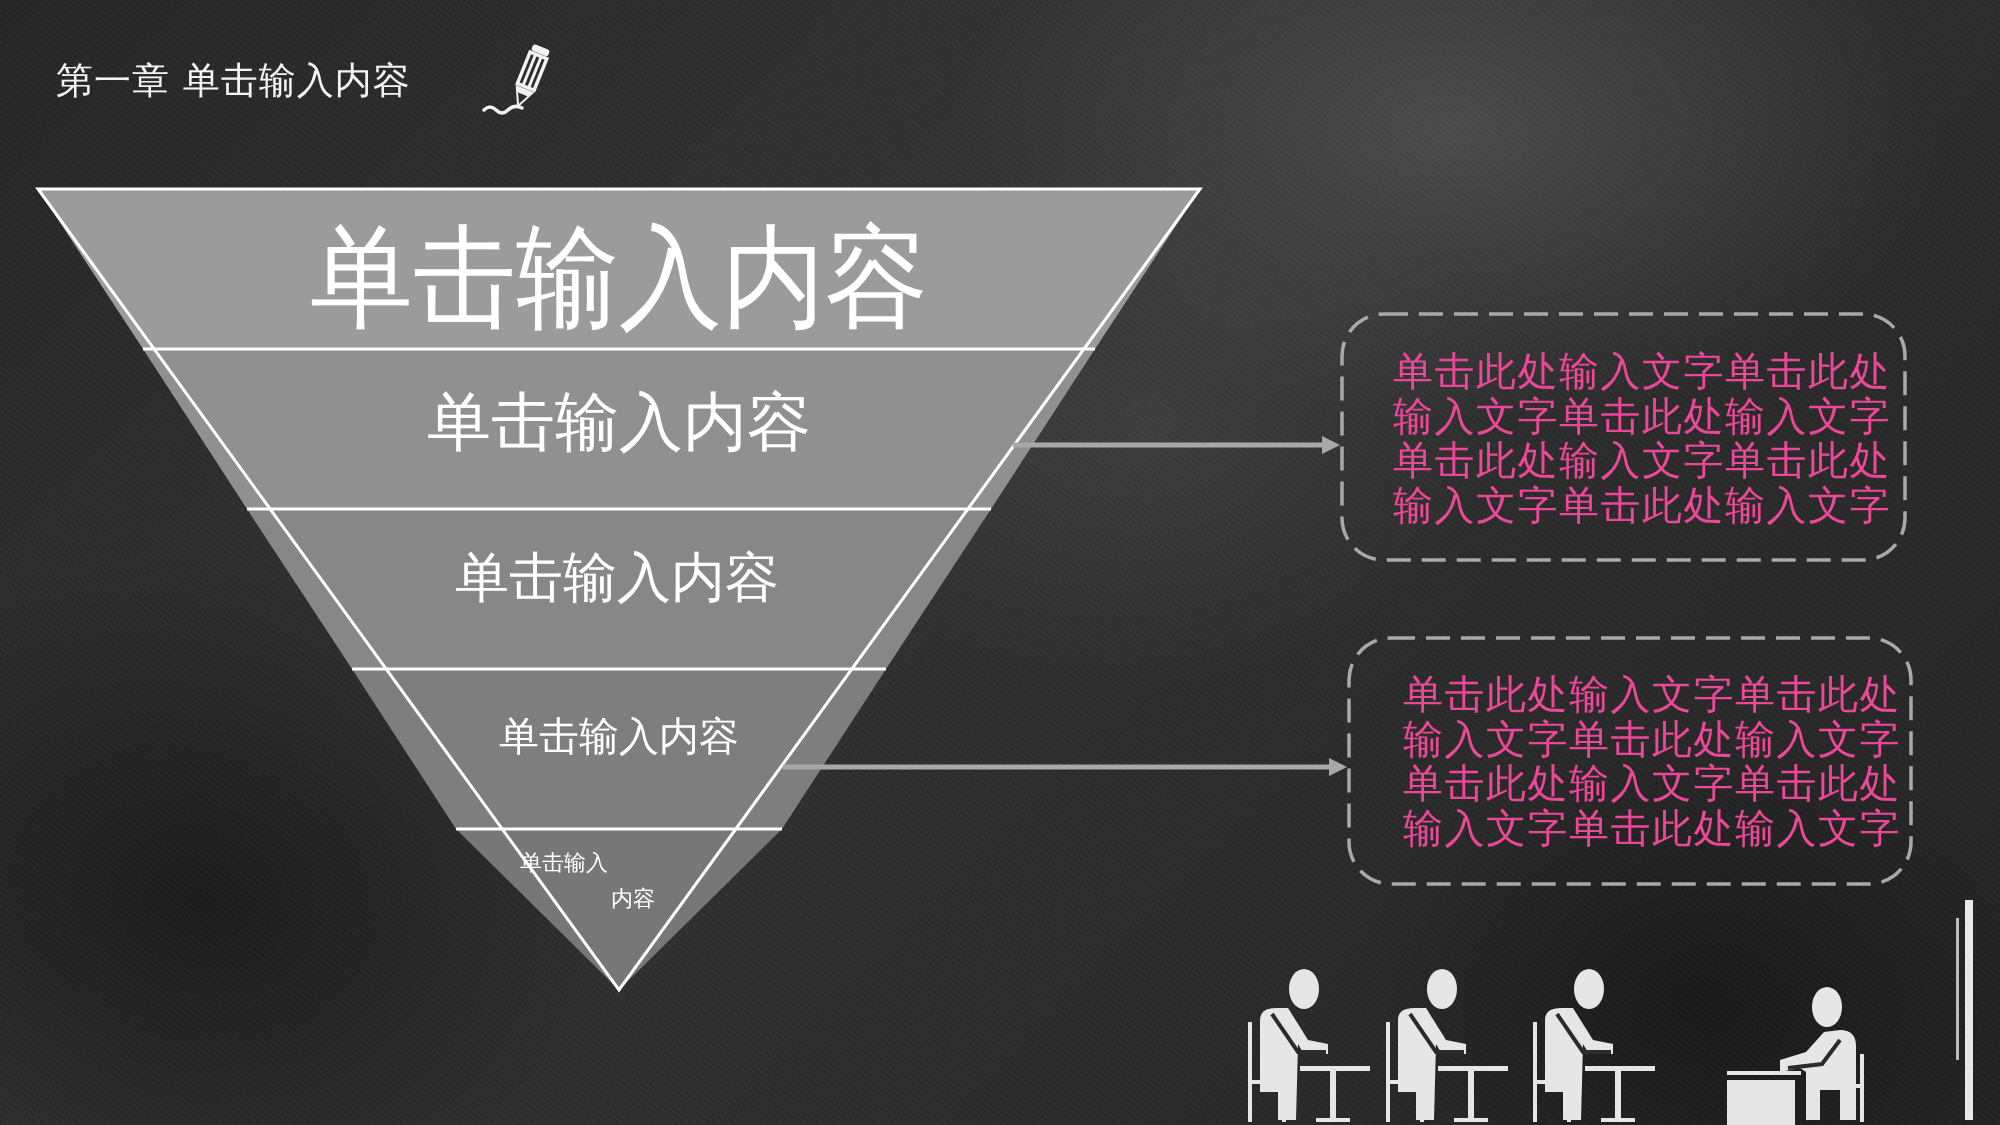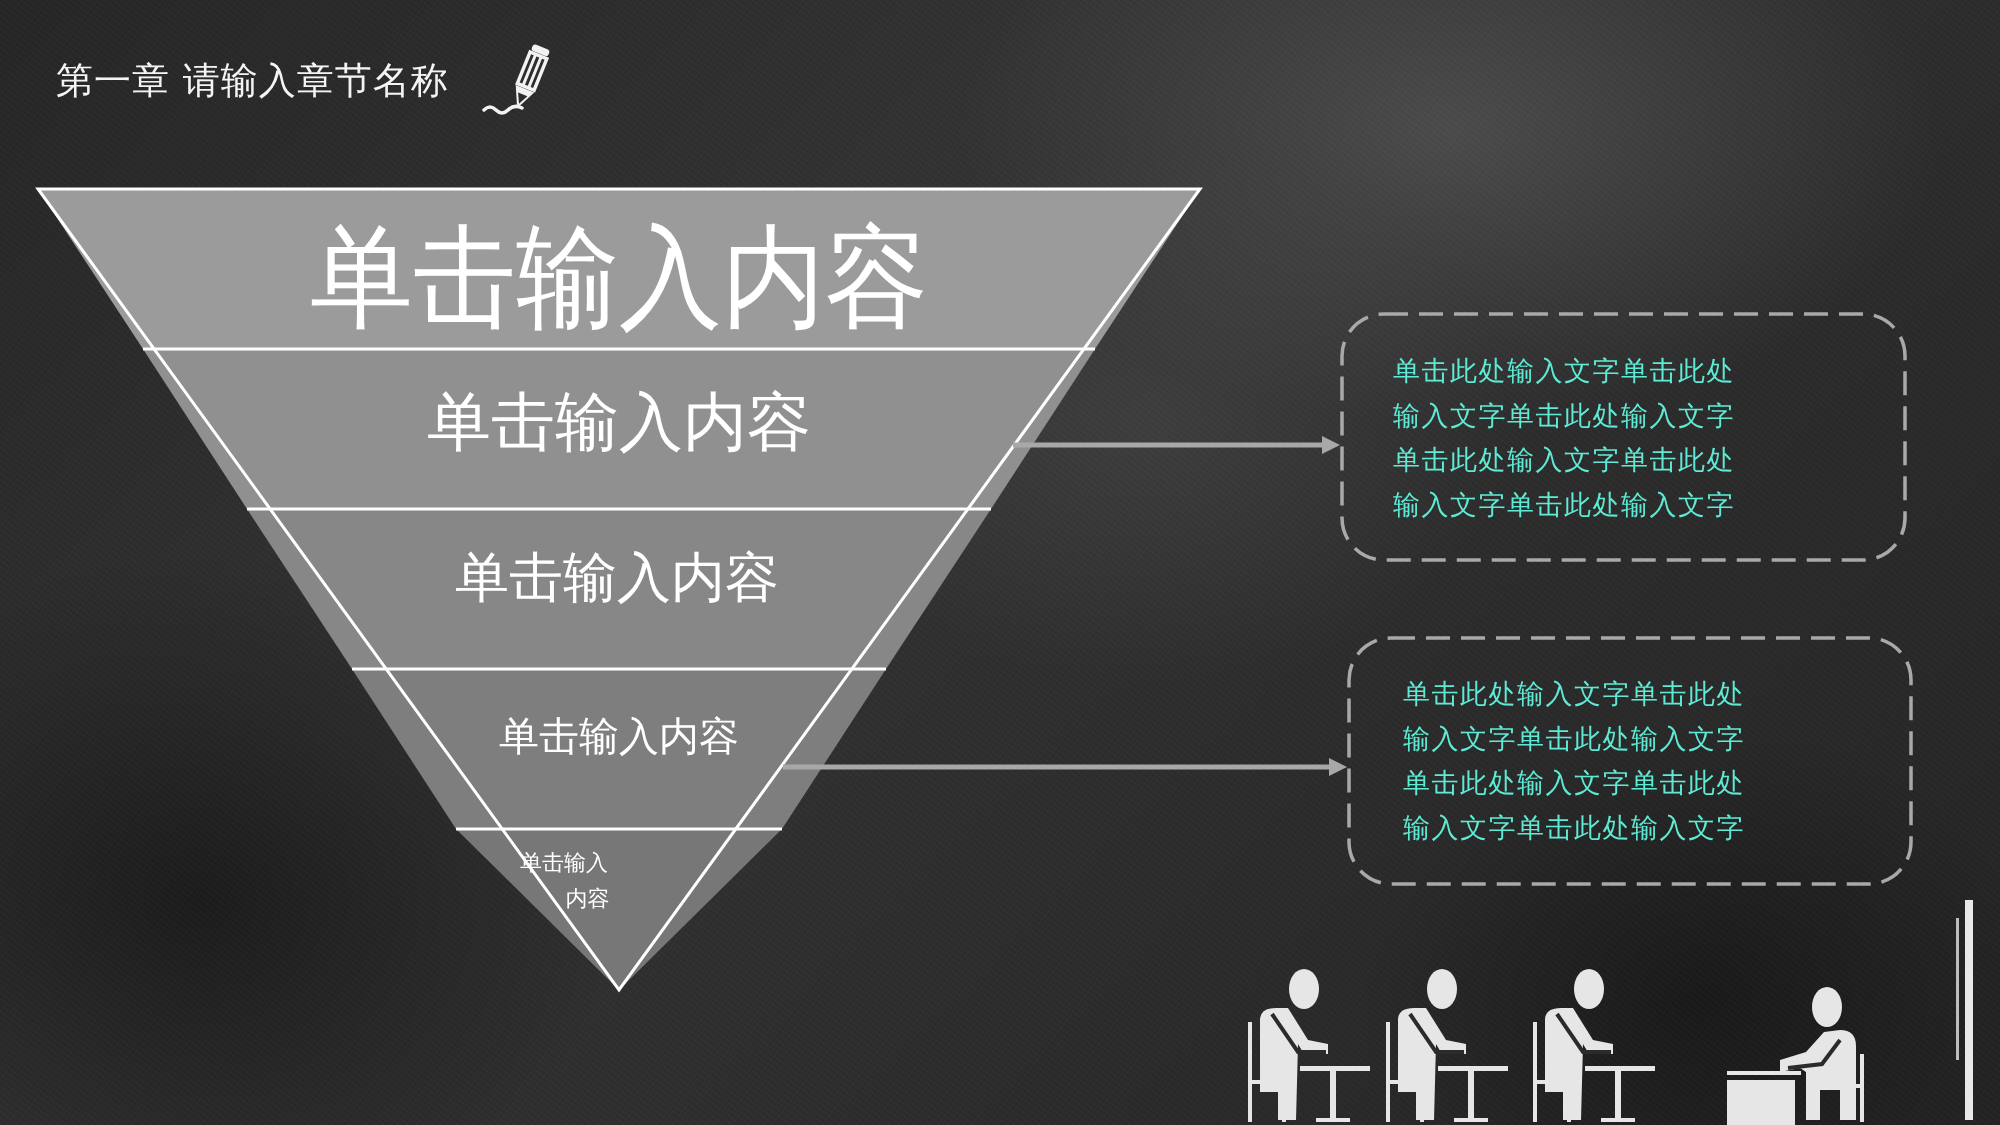--- a/index.html
+++ b/index.html
@@ -34,45 +34,45 @@
     transform:translate(-50%,-50%);
   }
   .lbl-1 { left:619px; top:278px; font-size:112px; transform:translate(-50%,-50%) scaleX(0.92); }
   .lbl-2 { left:619px; top:422px; font-size:64px; }
   .lbl-3 { left:617px; top:578px; font-size:54px; }
   .lbl-4 { left:619px; top:736px; font-size:40px; }
   .lbl-5 {
     position:absolute; left:520px; top:845px; width:135px; font-size:22px;
     line-height:36px; color:#fff; text-align:right; white-space:normal; word-break:break-all;
   }
-  .lbl-5 span { display:block;text-align:center; }
+  .lbl-5 span { display:block; }
   .lbl-5 .l1 { text-align:left; }
   .connectors { position:absolute; left:0; top:0; width:2000px; height:1125px; pointer-events:none; }
   .textbox {
     position:absolute; box-sizing:border-box;
   }
   .textbox svg { position:absolute; left:0; top:0; }
   .textbox .lines {
-    position:absolute; color:#5eead4; font-size:27px; line-height:44.7px;
+    position:absolute; color:#ec4899; font-size:40px; line-height:44.7px;
     white-space:nowrap; letter-spacing:1.5px;
   }
   .tb-1 { left:1340px; top:312px; width:567px; height:250px; }
   .tb-1 .lines { left:53px; top:37px; }
   .tb-2 { left:1347px; top:636px; width:566px; height:250px; }
   .tb-2 .lines { left:56px; top:36px; }
   .classroom { position:absolute; left:1240px; top:960px; width:760px; height:165px; }
   .chalk-line { position:absolute; background:#e9e9e9; }
 </style>
 </head>
 <body>
 
 <div class="board"></div>
 <div class="noise"></div>
 
-<div class="chapter-title">第一章 请输入章节名称</div>
+<div class="chapter-title">第一章 单击输入内容</div>
 <div class="pencil">
   <svg width="80" height="80" viewBox="0 0 80 80">
     <g transform="rotate(22 50 36)">
       <rect x="43" y="4" width="18" height="7" rx="3" fill="#f2f2f2"></rect>
       <rect x="43" y="13" width="18" height="34" fill="none" stroke="#f2f2f2" stroke-width="3.5"></rect>
       <line x1="49" y1="14" x2="49" y2="46" stroke="#f2f2f2" stroke-width="3"></line>
       <line x1="55" y1="14" x2="55" y2="46" stroke="#f2f2f2" stroke-width="3"></line>
       <path d="M42 49 L62 49 L52 70 Z" fill="#f2f2f2"></path>
       <path d="M47 55 L57 55 L52 65 Z" fill="#2c2c2c"></path>
     </g>

